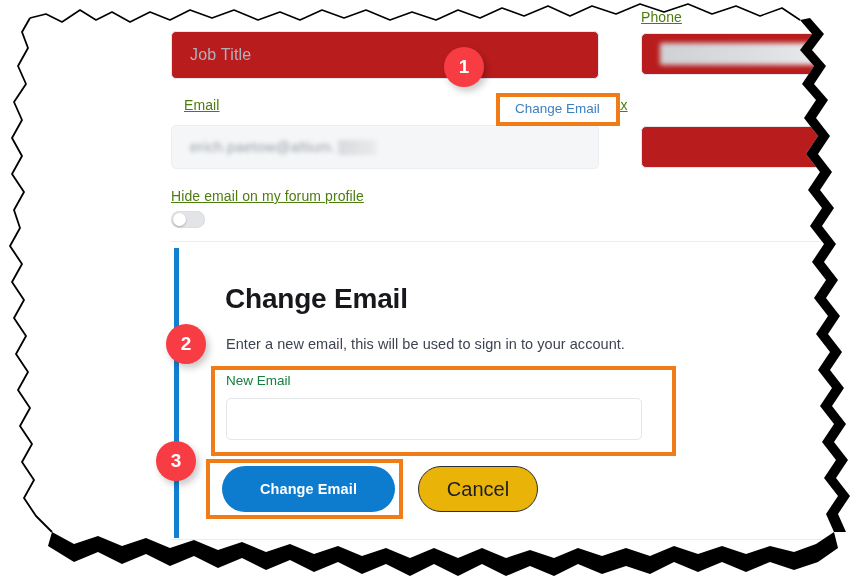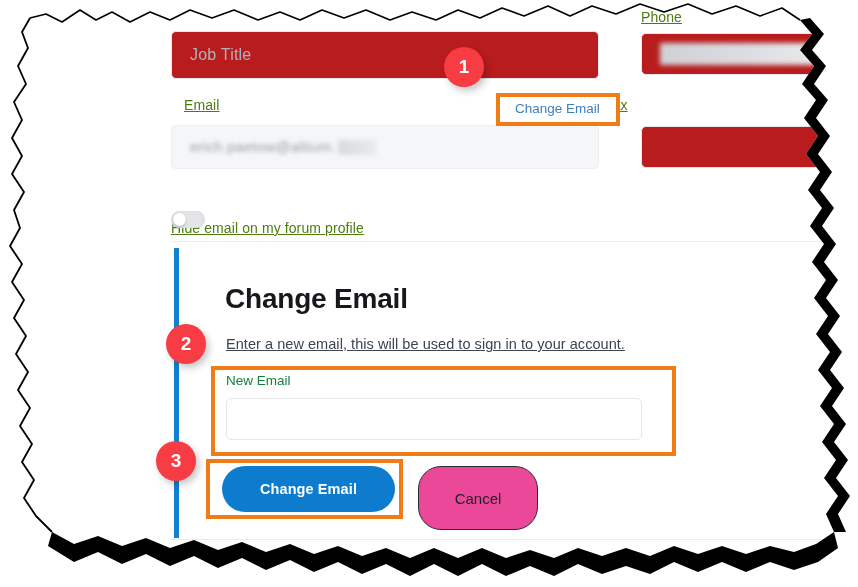--- a/index.html
+++ b/index.html
@@ -166,21 +166,20 @@
     color: #16181c;
     letter-spacing: -.2px;
   }
   .panel-sub {
     position: absolute;
     left: 226px;
     top: 336px;
     font-size: 14.5px;
     color: #3d4450;
     letter-spacing: .05px;
-    text-decoration: underline;
   }
 
   .new-email-label {
     position: absolute;
     left: 226px;
     top: 373px;
     font-size: 13.5px;
     color: #15803d;
   }
   .new-email-input {
@@ -212,25 +211,25 @@
     border: none;
     cursor: pointer;
     font-family: "Liberation Sans", sans-serif;
     letter-spacing: .1px;
   }
   .btn-secondary {
     position: absolute;
     left: 418px;
     top: 466px;
     width: 120px;
-    height: 64px;
+    height: 46px;
     border-radius: 23px;
-    background: #ec4899;
+    background: #eab308;
     color: #1b1e24;
-    font-size: 15px;
+    font-size: 20px;
     display: flex;
     align-items: center;
     justify-content: center;
     border: 1.4px solid #2a2d33;
     cursor: pointer;
     font-family: "Liberation Sans", sans-serif;
   }
 
   
   .badge {
@@ -261,21 +260,21 @@
 
     <div class="field-label" style="left:184px; top:97px;">Email</div>
 
     <div class="link-change-email" style="left:515px; top:101px;">Change Email</div>
 
     <div class="text-input readonly" style="left:171px; top:125px; width:428px; height:44px;">
       <span class="blurred-email">erich.paetow@altium.</span>
         <span class="redact-box"></span>
     </div>
 
-    <div class="field-label" style="left:171px; top:188px;margin-top:32px;">Hide email on my forum profile</div>
+    <div class="field-label" style="left:171px; top:188px;">Hide email on my forum profile</div>
     <div class="toggle-track" style="left:171px; top:211px;">
       <div class="toggle-knob"></div>
     </div>
 
     <div class="field-label" style="left:641px; top:9px;">Phone</div>
     <div class="text-input" style="left:641px; top:33px; width:217px; height:42px;">
       <div class="redact-bar"></div>
     </div>
 
     <div class="field-label" style="left:604px; top:97px;">Fax</div>

